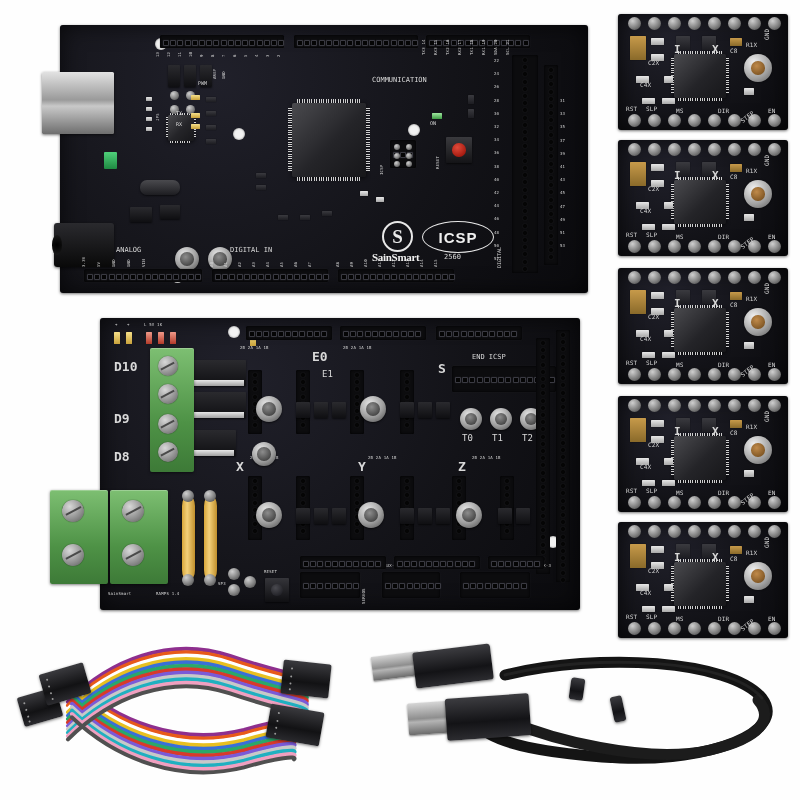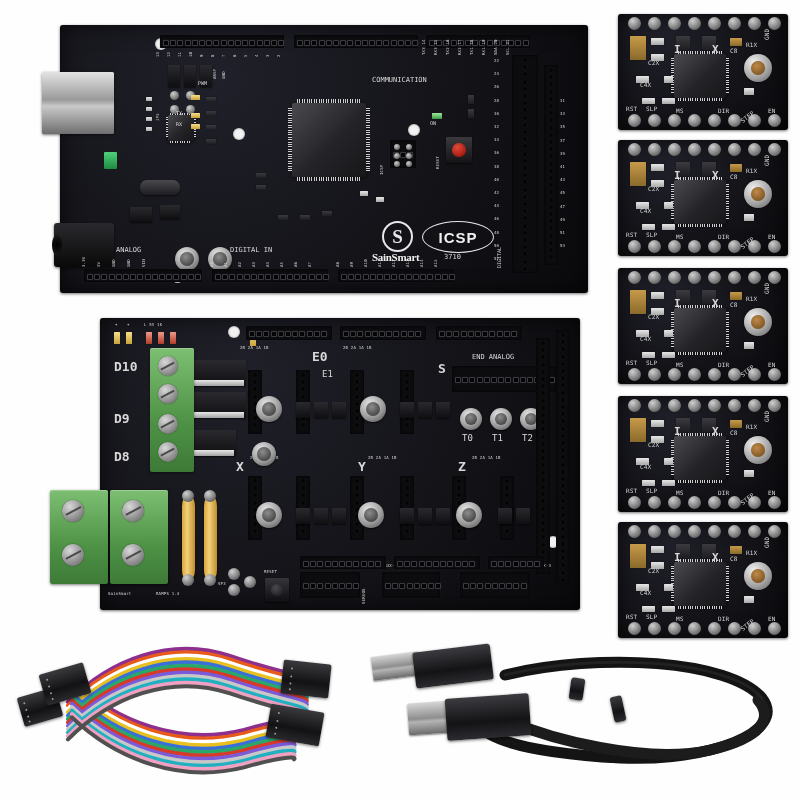--- a/index.html
+++ b/index.html
@@ -460,21 +460,21 @@
         <span class="silk tiny" style="position: absolute; left: 98px; top: 0px; transform: rotate(-90deg); transform-origin: left bottom;">A15</span>
       </div>
 
     <div class="slogo" style="left:322px;top:196px;width:27px;height:27px;font-size:19px;">
       <span>S</span>
     </div>
     <div class="silk" style="left:312px;top:227px;font-size:11px;font-family:'Liberation Serif',serif;font-weight:bold;letter-spacing:-.3px;color:#f0f0f0;">SainSmart</div>
     <div class="oval" style="left:362px;top:196px;width:70px;height:30px;font-size:15px;">
       <span>ICSP</span>
     </div>
-    <div class="silk sm" style="left:384px;top:229px;">3710</div>
+    <div class="silk sm" style="left:384px;top:229px;">2560</div>
 
     <div class="smd" style="left:146px;top:72px;width:10px;height:5px;"></div>
     <div class="smd" style="left:146px;top:86px;width:10px;height:5px;"></div>
     <div class="smd" style="left:146px;top:100px;width:10px;height:5px;"></div>
     <div class="smd" style="left:146px;top:114px;width:10px;height:5px;"></div>
     <div class="smd lite" style="left:86px;top:72px;width:6px;height:4px;"></div>
     <div class="smd lite" style="left:86px;top:82px;width:6px;height:4px;"></div>
     <div class="smd lite" style="left:86px;top:92px;width:6px;height:4px;"></div>
     <div class="smd lite" style="left:86px;top:102px;width:6px;height:4px;"></div>
     <div class="smd" style="left:196px;top:148px;width:10px;height:5px;"></div>
@@ -677,21 +677,21 @@
         <div class="hole" style="position: absolute; width: 4px; height: 4px; background: rgb(5, 5, 5); border-radius: 1px; box-shadow: rgb(58, 58, 66) 0px 0px 1px; left: 39px; top: 50%; margin-top: -2px;"></div>
         <div class="hole" style="position: absolute; width: 4px; height: 4px; background: rgb(5, 5, 5); border-radius: 1px; box-shadow: rgb(58, 58, 66) 0px 0px 1px; left: 46.2px; top: 50%; margin-top: -2px;"></div>
         <div class="hole" style="position: absolute; width: 4px; height: 4px; background: rgb(5, 5, 5); border-radius: 1px; box-shadow: rgb(58, 58, 66) 0px 0px 1px; left: 53.4px; top: 50%; margin-top: -2px;"></div>
         <div class="hole" style="position: absolute; width: 4px; height: 4px; background: rgb(5, 5, 5); border-radius: 1px; box-shadow: rgb(58, 58, 66) 0px 0px 1px; left: 60.6px; top: 50%; margin-top: -2px;"></div>
         <div class="hole" style="position: absolute; width: 4px; height: 4px; background: rgb(5, 5, 5); border-radius: 1px; box-shadow: rgb(58, 58, 66) 0px 0px 1px; left: 67.8px; top: 50%; margin-top: -2px;"></div>
         <div class="hole" style="position: absolute; width: 4px; height: 4px; background: rgb(5, 5, 5); border-radius: 1px; box-shadow: rgb(58, 58, 66) 0px 0px 1px; left: 75px; top: 50%; margin-top: -2px;"></div>
         <div class="hole" style="position: absolute; width: 4px; height: 4px; background: rgb(5, 5, 5); border-radius: 1px; box-shadow: rgb(58, 58, 66) 0px 0px 1px; left: 82.2px; top: 50%; margin-top: -2px;"></div>
         <div class="hole" style="position: absolute; width: 4px; height: 4px; background: rgb(5, 5, 5); border-radius: 1px; box-shadow: rgb(58, 58, 66) 0px 0px 1px; left: 89.4px; top: 50%; margin-top: -2px;"></div>
         <div class="hole" style="position: absolute; width: 4px; height: 4px; background: rgb(5, 5, 5); border-radius: 1px; box-shadow: rgb(58, 58, 66) 0px 0px 1px; left: 96.6px; top: 50%; margin-top: -2px;"></div>
       </div>
-    <div class="silk sm" style="left:372px;top:36px;">END ANALOG</div>
+    <div class="silk sm" style="left:372px;top:36px;">END ICSP</div>
     <div class="silk lg" style="left:338px;top:44px;">S</div>
 
     <div class="cap" style="left:360px;top:90px;width:22px;height:22px;"></div>
     <div class="cap" style="left:390px;top:90px;width:22px;height:22px;"></div>
     <div class="cap" style="left:420px;top:90px;width:22px;height:22px;"></div>
     <div class="silk md" style="left:362px;top:116px;">T0</div>
     <div class="silk md" style="left:392px;top:116px;">T1</div>
     <div class="silk md" style="left:422px;top:116px;">T2</div>
 
     <div class="hdrv" style="left:436px;top:20px;width:14px;height:236px;">

